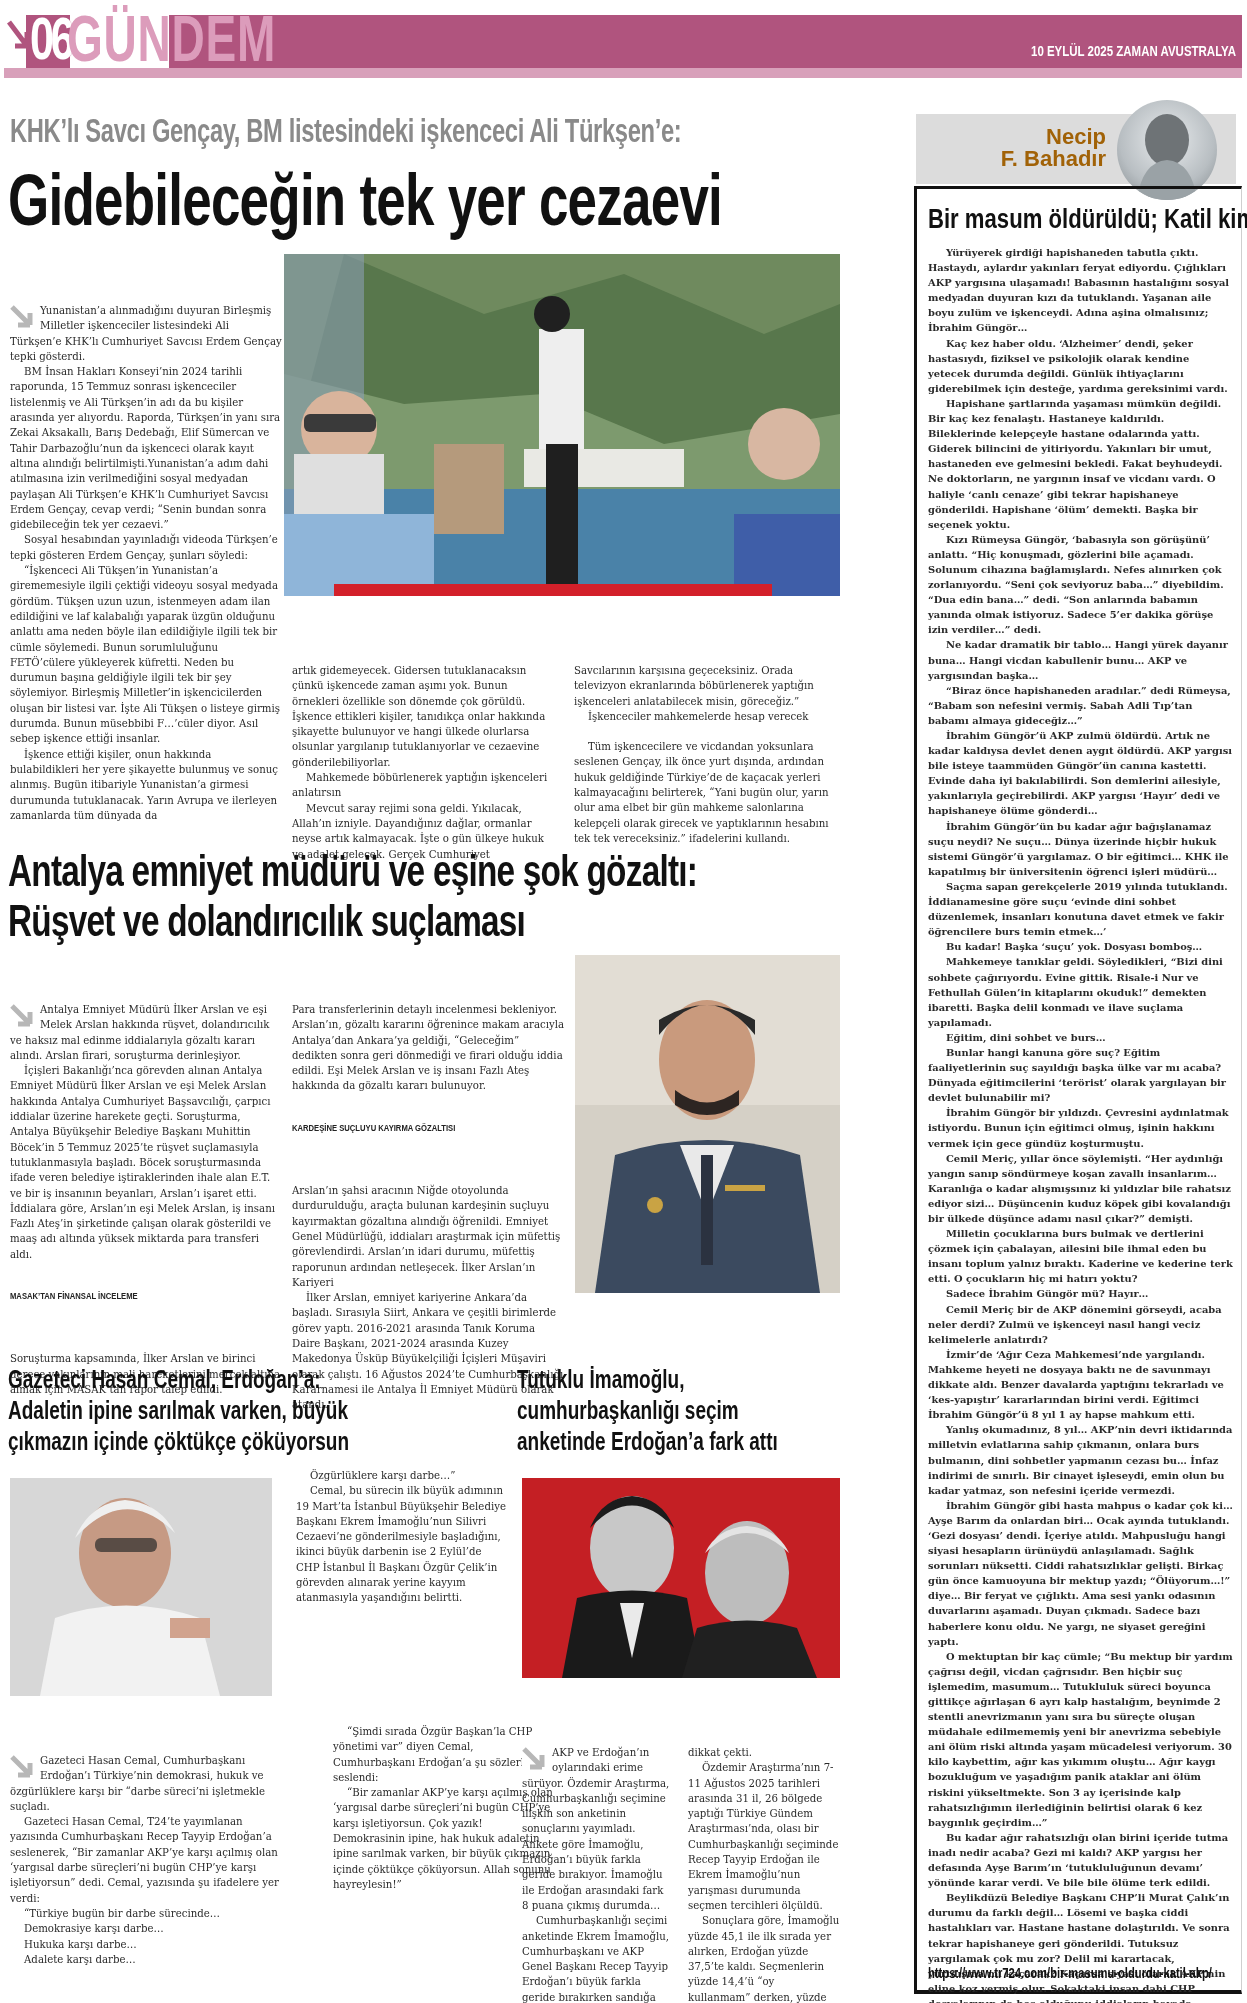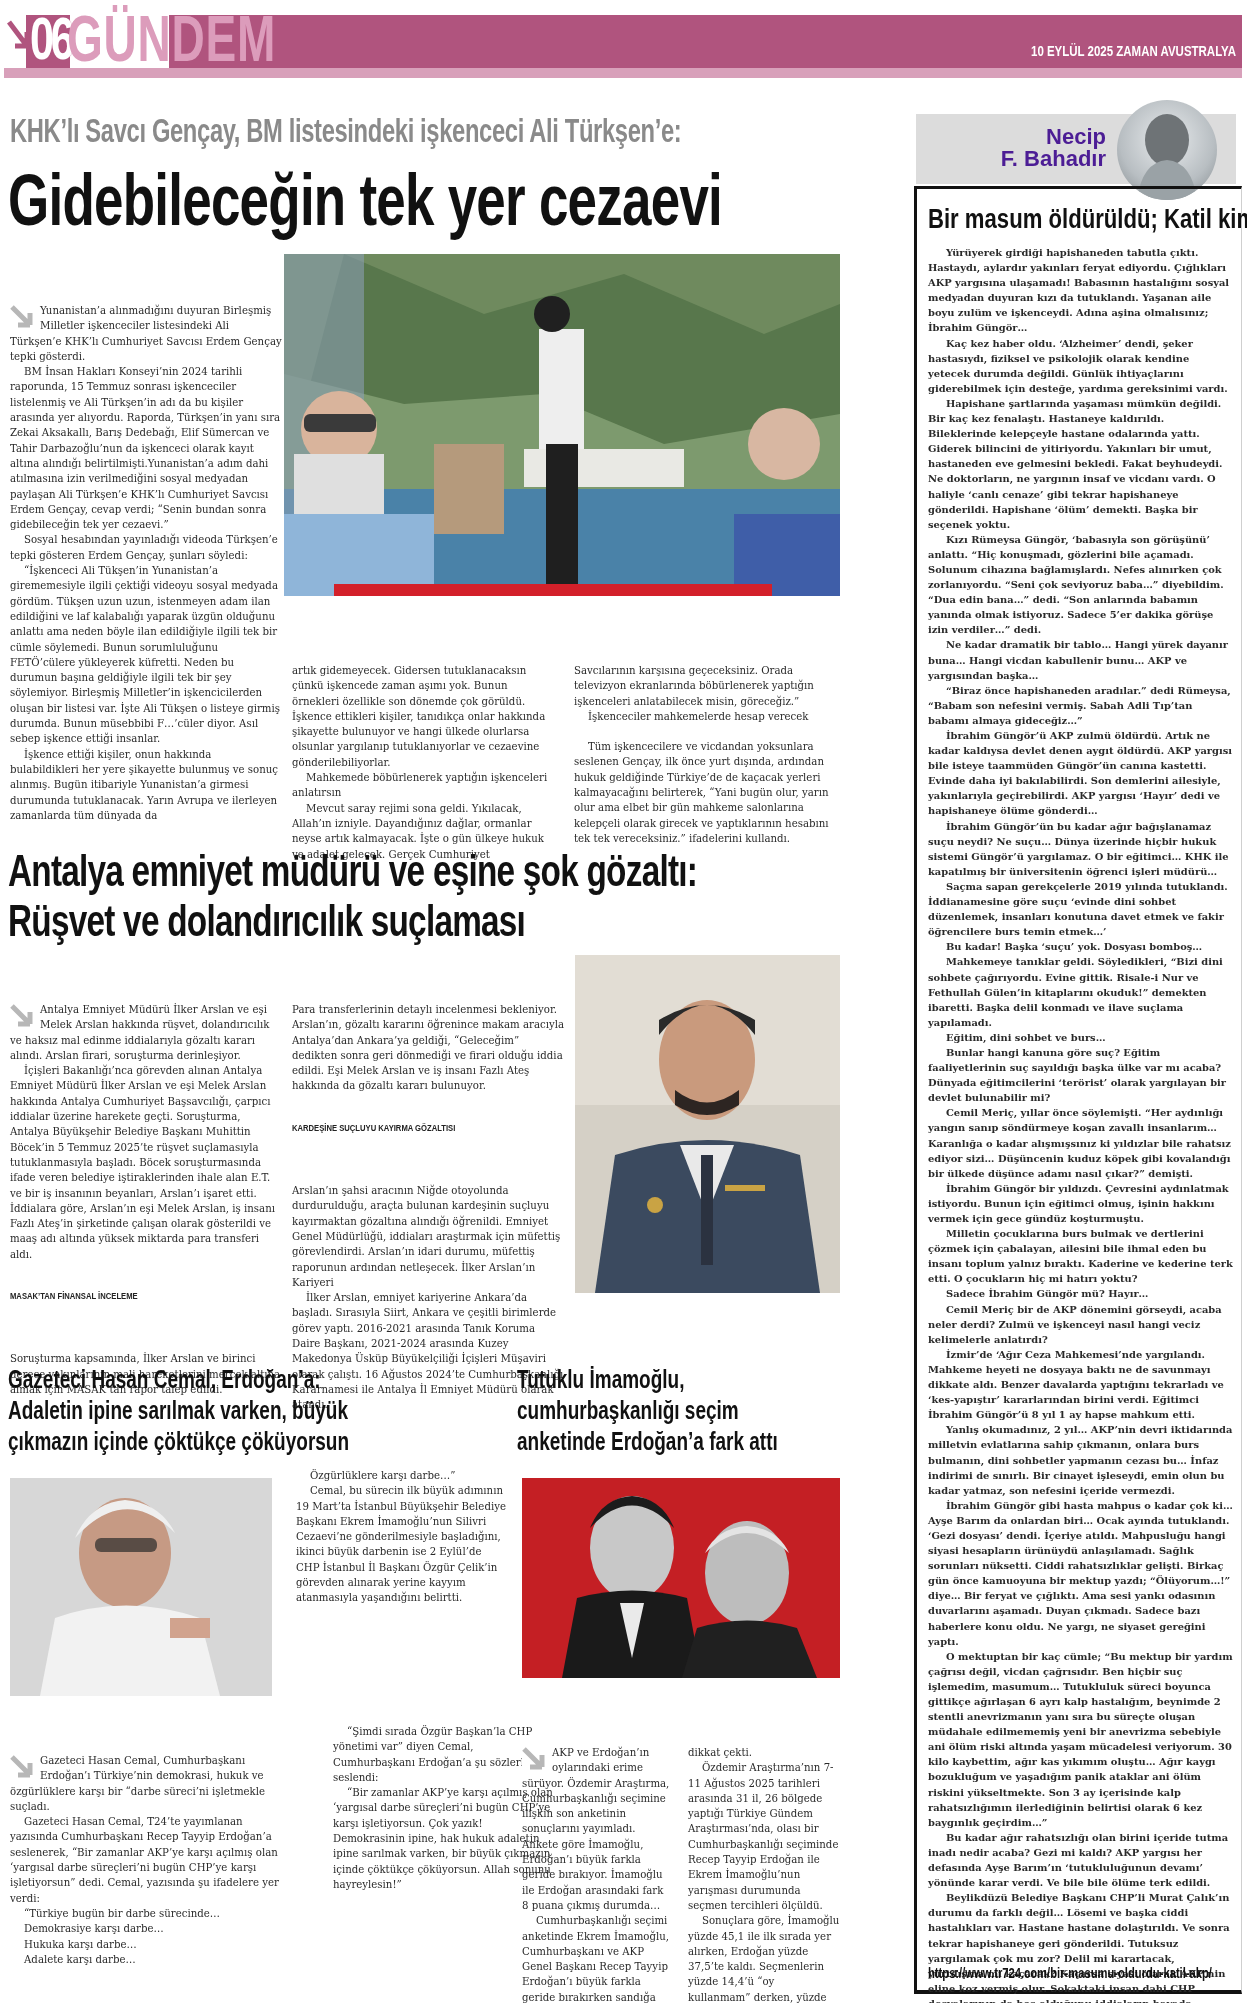--- a/index.html
+++ b/index.html
@@ -50,21 +50,21 @@
   .a3-col2b { left: 292px; top: 1724px; width: 222px; margin-left: 41px; }
 
   
   .a4-title { position: absolute; left: 517px; top: 1364px; font-size: 25px; color: #111; transform: scaleX(0.76); line-height: 31px; }
   .a4-photo { position: absolute; left: 522px; top: 1478px; width: 318px; height: 200px; overflow: hidden; background: #c62025; }
   .a4-col1 { left: 522px; top: 1698px; width: 150px; }
   .a4-col2 { left: 688px; top: 1698px; width: 152px; }
 
   
   .col-header { position: absolute; left: 916px; top: 114px; width: 320px; height: 70px; background: #dcdcdc; }
-  .col-name { position: absolute; right: 130px; top: 12px; text-align: right; font-family: "Liberation Sans", sans-serif; font-weight: bold; color: #4c1d95; font-size: 22px; line-height: 22px; }
+  .col-name { position: absolute; right: 130px; top: 12px; text-align: right; font-family: "Liberation Sans", sans-serif; font-weight: bold; color: #a16207; font-size: 22px; line-height: 22px; }
   .col-avatar { position: absolute; left: 1117px; top: 100px; width: 100px; height: 100px; border-radius: 50%; overflow: hidden; background: radial-gradient(circle at 50% 40%, #e9ecee 0%, #b8bec2 60%, #7d8488 100%); }
   .col-box { position: absolute; left: 914px; top: 186px; width: 328px; height: 1808px; border: 3px solid #111; border-right: 1px solid #cfcfcf; border-bottom: 4px solid #111; }
   .col-title { position: absolute; left: 928px; top: 203px; font-size: 28px; color: #111; transform: scaleX(0.79); line-height: 32px; }
   .col-text { left: 928px; top: 245px; width: 306px; font-size: 9.9px; line-height: 15.1px; font-weight: bold; }
   .col-text p { text-indent: 18px; }
   .col-link { position: absolute; left: 928px; top: 1965px; font-family: "Liberation Sans", sans-serif; font-weight: bold; font-size: 14px; color: #111; transform: scaleX(0.8); transform-origin: left; white-space: nowrap; }
 </style>
 </head>
 <body>
 
@@ -269,26 +269,26 @@
     <p>Kızı Rümeysa Güngör, ‘babasıyla son görüşünü’ anlattı. “Hiç konuşmadı, gözlerini bile açamadı. Solunum cihazına bağlamışlardı. Nefes alınırken çok zorlanıyordu. “Seni çok seviyoruz baba…” diyebildim. “Dua edin bana…” dedi. “Son anlarında babamın yanında olmak istiyoruz. Sadece 5’er dakika görüşe izin verdiler…” dedi.</p>
     <p>Ne kadar dramatik bir tablo… Hangi yürek dayanır buna… Hangi vicdan kabullenir bunu… AKP ve yargısından başka…</p>
     <p>“Biraz önce hapishaneden aradılar.” dedi Rümeysa, “Babam son nefesini vermiş. Sabah Adli Tıp’tan babamı almaya gideceğiz…”</p>
     <p>İbrahim Güngör’ü AKP zulmü öldürdü. Artık ne kadar kaldıysa devlet denen aygıt öldürdü. AKP yargısı bile isteye taammüden Güngör’ün canına kastetti. Evinde daha iyi bakılabilirdi. Son demlerini ailesiyle, yakınlarıyla geçirebilirdi. AKP yargısı ‘Hayır’ dedi ve hapishaneye ölüme gönderdi…</p>
     <p>İbrahim Güngör’ün bu kadar ağır bağışlanamaz suçu neydi? Ne suçu… Dünya üzerinde hiçbir hukuk sistemi Güngör’ü yargılamaz. O bir eğitimci… KHK ile kapatılmış bir üniversitenin öğrenci işleri müdürü…</p>
     <p>Saçma sapan gerekçelerle 2019 yılında tutuklandı. İddianamesine göre suçu ‘evinde dini sohbet düzenlemek, insanları konutuna davet etmek ve fakir öğrencilere burs temin etmek…’</p>
     <p>Bu kadar! Başka ‘suçu’ yok. Dosyası bomboş…</p>
     <p>Mahkemeye tanıklar geldi. Söyledikleri, “Bizi dini sohbete çağırıyordu. Evine gittik. Risale-i Nur ve Fethullah Gülen’in kitaplarını okuduk!” demekten ibaretti. Başka delil konmadı ve ilave suçlama yapılamadı.</p>
     <p>Eğitim, dini sohbet ve burs…</p>
     <p>Bunlar hangi kanuna göre suç? Eğitim faaliyetlerinin suç sayıldığı başka ülke var mı acaba? Dünyada eğitimcilerini ‘terörist’ olarak yargılayan bir devlet bulunabilir mi?</p>
+    <p>İbrahim Güngör bir yıldızdı. Çevresini aydınlatmak istiyordu. Bunun için eğitimci olmuş, işinin hakkını vermek için gece gündüz koşturmuştu.</p>
     <p>Cemil Meriç, yıllar önce söylemişti. “Her aydınlığı yangın sanıp söndürmeye koşan zavallı insanlarım… Karanlığa o kadar alışmışsınız ki yıldızlar bile rahatsız ediyor sizi… Düşüncenin kuduz köpek gibi kovalandığı bir ülkede düşünce adamı nasıl çıkar?” demişti.</p>
-    <p>İbrahim Güngör bir yıldızdı. Çevresini aydınlatmak istiyordu. Bunun için eğitimci olmuş, işinin hakkını vermek için gece gündüz koşturmuştu.</p>
     <p>Milletin çocuklarına burs bulmak ve dertlerini çözmek için çabalayan, ailesini bile ihmal eden bu insanı toplum yalnız bıraktı. Kaderine ve kederine terk etti. O çocukların hiç mi hatırı yoktu?</p>
     <p>Sadece İbrahim Güngör mü? Hayır…</p>
     <p>Cemil Meriç bir de AKP dönemini görseydi, acaba neler derdi? Zulmü ve işkenceyi nasıl hangi veciz kelimelerle anlatırdı?</p>
     <p>İzmir’de ‘Ağır Ceza Mahkemesi’nde yargılandı. Mahkeme heyeti ne dosyaya baktı ne de savunmayı dikkate aldı. Benzer davalarda yaptığını tekrarladı ve ‘kes-yapıştır’ kararlarından birini verdi. Eğitimci İbrahim Güngör’ü 8 yıl 1 ay hapse mahkum etti.</p>
-    <p>Yanlış okumadınız, 2 yıl… AKP’nin devri iktidarında milletvin evlatlarına sahip çıkmanın, onlara burs bulmanın, dini sohbetler yapmanın cezası bu… İnfaz indirimi de sınırlı. Bir cinayet işleseydi, emin olun bu kadar yatmaz, son nefesini içeride vermezdi.</p>
+    <p>Yanlış okumadınız, 8 yıl… AKP’nin devri iktidarında milletvin evlatlarına sahip çıkmanın, onlara burs bulmanın, dini sohbetler yapmanın cezası bu… İnfaz indirimi de sınırlı. Bir cinayet işleseydi, emin olun bu kadar yatmaz, son nefesini içeride vermezdi.</p>
     <p>İbrahim Güngör gibi hasta mahpus o kadar çok ki… Ayşe Barım da onlardan biri… Ocak ayında tutuklandı. ‘Gezi dosyası’ dendi. İçeriye atıldı. Mahpusluğu hangi siyasi hesapların ürünüydü anlaşılamadı. Sağlık sorunları nüksetti. Ciddi rahatsızlıklar gelişti. Birkaç gün önce kamuoyuna bir mektup yazdı; “Ölüyorum…!” diye… Bir feryat ve çığlıktı. Ama sesi yankı odasının duvarlarını aşamadı. Duyan çıkmadı. Sadece bazı haberlere konu oldu. Ne yargı, ne siyaset gereğini yaptı.</p>
     <p>O mektuptan bir kaç cümle; “Bu mektup bir yardım çağrısı değil, vicdan çağrısıdır. Ben hiçbir suç işlemedim, masumum… Tutukluluk süreci boyunca gittikçe ağırlaşan 6 ayrı kalp hastalığım, beynimde 2 stentli anevrizmanın yanı sıra bu süreçte oluşan müdahale edilmememiş yeni bir anevrizma sebebiyle ani ölüm riski altında yaşam mücadelesi veriyorum. 30 kilo kaybettim, ağır kas yıkımım oluştu… Ağır kaygı bozukluğum ve yaşadığım panik ataklar ani ölüm riskini yükseltmekte. Son 3 ay içerisinde kalp rahatsızlığımın ilerlediğinin belirtisi olarak 6 kez baygınlık geçirdim…”</p>
     <p>Bu kadar ağır rahatsızlığı olan birini içeride tutma inadı nedir acaba? Gezi mi kaldı? AKP yargısı her defasında Ayşe Barım’ın ‘tutukluluğunun devamı’ yönünde karar verdi. Ve bile bile ölüme terk edildi.</p>
     <p>Beylikdüzü Belediye Başkanı CHP’li Murat Çalık’ın durumu da farklı değil… Lösemi ve başka ciddi hastalıkları var. Hastane hastane dolaştırıldı. Ve sonra tekrar hapishaneye geri gönderildi. Tutuksuz yargılamak çok mu zor? Delil mi karartacak, yurtdışına mı kaçacak? Kaçarsa siyasi olarak AKP’nin eline koz vermiş olur. Sokaktaki insan dahi CHP dosyalarının da boş olduğunu iddiaların havada kaldığına inanıyor. Kamuoyu ve toplum ikna olmuş değil. AKP’nin içinden bile ciddi itirazlar yükseliyor.</p>
   </div>
 
 <div class="col-link">https://www.tr724.com/bir-masumu-oldurdu-katil-akp/</div>
 
 </body></html>

